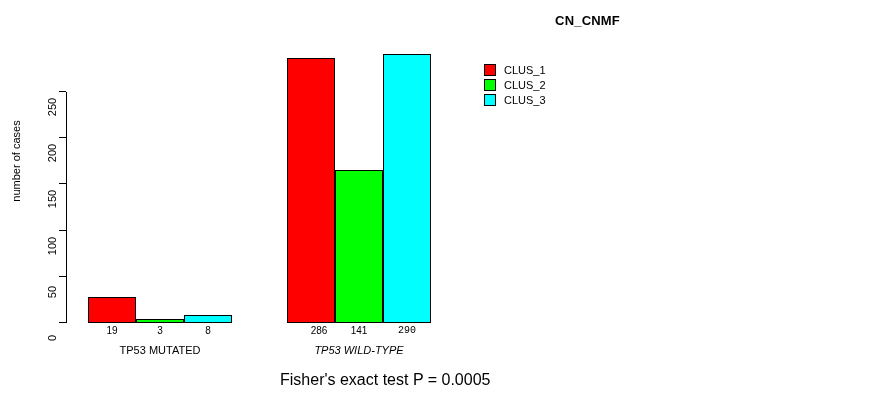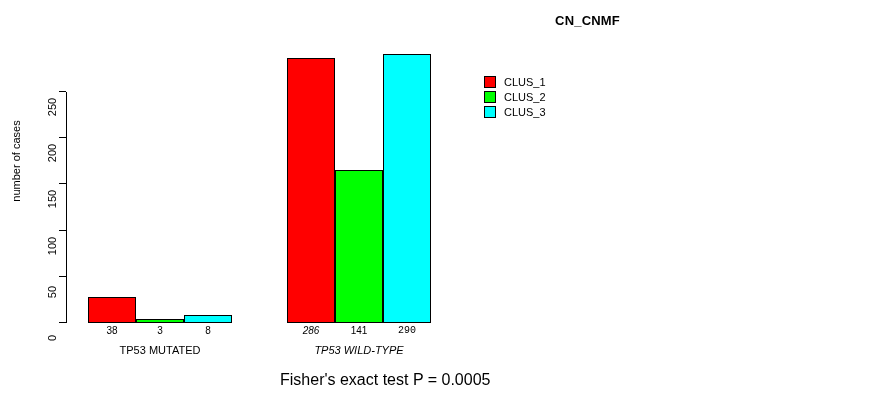--- a/index.html
+++ b/index.html
@@ -98,21 +98,20 @@
     font-size: 11px;
     text-align: center;
     top: 344px;
     white-space: nowrap;
   }
   
   #legend {
     position: absolute;
     left: 484px;
     top: 62px;
-    margin-top: 12px;
   }
   .legend-row {
     display: flex;
     align-items: center;
     height: 15px;
   }
   .legend-swatch {
     width: 12px;
     height: 12px;
     box-sizing: border-box;
@@ -154,28 +153,28 @@
       <div class="ytick" style="top: 183.4px;"></div>
       <div class="ytick-label" style="top: 176.4px;">150</div>
       <div class="ytick" style="top: 137.2px;"></div>
       <div class="ytick-label" style="top: 130.2px;">200</div>
       <div class="ytick" style="top: 91px;"></div>
       <div class="ytick-label" style="top: 84px;">250</div>
     </div>
 
   <div id="plot-area">
       <div class="bar" style="left: 88px; width: 48px; height: 25.948px; top: 297.052px; background: rgb(255, 0, 0);"></div>
-      <div class="bar-value" style="left: 88px; width: 48px;">38</div>
+      <div class="bar-value" style="left: 88px; width: 48px;">19</div>
       <div class="bar" style="left: 136px; width: 48px; height: 3.772px; top: 319.228px; background: rgb(0, 255, 0);"></div>
       <div class="bar-value" style="left: 136px; width: 48px;">3</div>
       <div class="bar" style="left: 184px; width: 48px; height: 8.392px; top: 314.608px; background: rgb(0, 255, 255);"></div>
       <div class="bar-value" style="left: 184px; width: 48px;">8</div>
       <div class="group-label" style="left: 88px; width: 144px;">TP53 MUTATED</div>
       <div class="bar" style="left: 287px; width: 48px; height: 265.264px; top: 57.736px; background: rgb(255, 0, 0);"></div>
-      <div class="bar-value" style="left: 287px; width: 48px; font-style: italic;">286</div>
+      <div class="bar-value" style="left: 295px; width: 48px;">286</div>
       <div class="bar" style="left: 335px; width: 48px; height: 153.46px; top: 169.54px; background: rgb(0, 255, 0);"></div>
       <div class="bar-value" style="left: 335px; width: 48px;">141</div>
       <div class="bar" style="left: 383px; width: 48px; height: 268.96px; top: 54.04px; background: rgb(0, 255, 255);"></div>
       <div class="bar-value" style="left: 383px; width: 48px; font-family: Liberation Mono, monospace;">290</div>
       <div class="group-label" style="left: 287px; width: 144px; font-style: italic;">TP53 WILD-TYPE</div>
     </div>
 
   <div id="legend">
       <div class="legend-row">
         <span class="legend-swatch" style="background: rgb(255, 0, 0);"></span>

